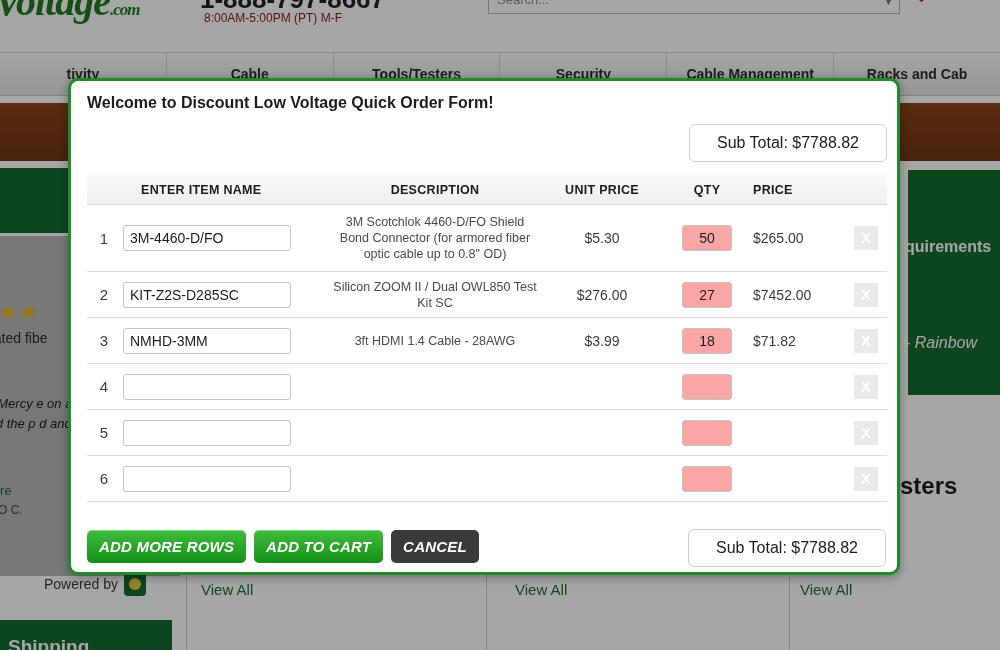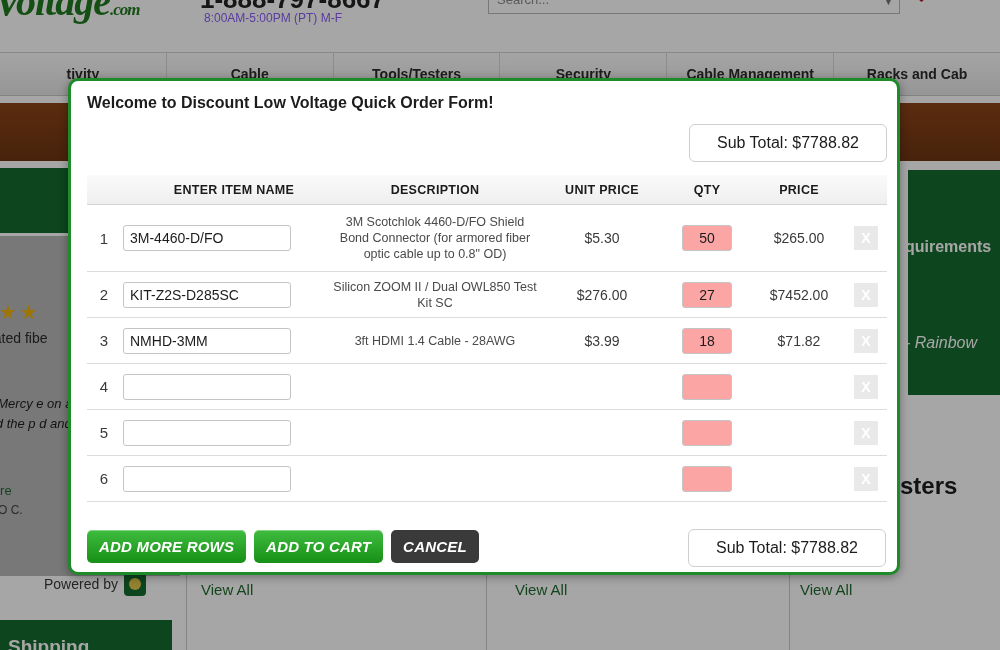--- a/index.html
+++ b/index.html
@@ -38,21 +38,21 @@
   .bg-logo .dotcom {
     font-size: 17px; color: #1f7a1f;
   }
   .bg-phone {
     position: absolute; left: 200px; top: -16px;
     font-size: 26px; font-weight: bold; color: #222;
     white-space: nowrap;
   }
   .bg-hours {
     position: absolute; left: 204px; top: 11px;
-    font-size: 12px; color: #8b5cf6; white-space: nowrap;
+    font-size: 12px; color: #7f1d1d; white-space: nowrap;
   }
   .bg-search {
     position: absolute; left: 488px; top: -14px;
     width: 412px; height: 28px;
     border: 1px solid #b9b9b9; background: #fff;
     font-size: 13px; color: #8a8a8a;
     padding: 5px 8px;
   }
   .bg-search-caret {
     position: absolute; left: 884px; top: -3px;
@@ -249,24 +249,24 @@
     border-bottom: 1px solid #d5d5d5;
     min-height: 30px;
     font-size: 12.5px; font-weight: bold; color: #1b1b1b;
     letter-spacing: 0.3px;
   }
   .c-num   { width: 34px; text-align: center; font-size: 15px; color: #3a3a3a; flex: none; }
   .c-name  { width: 206px; flex: none; padding-left: 2px; }
   .c-desc  { width: 216px; flex: none; text-align: center; font-size: 12.5px; color: #4a4a4a; line-height: 16px; padding: 4px 6px; }
   .c-unit  { width: 118px; flex: none; text-align: center; font-size: 14px; color: #3a3a3a; }
   .c-qty   { width: 92px; flex: none; text-align: center; }
-  .c-price { width: 92px; flex: none; text-align: center; font-size: 14px; color: #3a3a3a; }
+  .c-price { width: 92px; flex: none; text-align: left; font-size: 14px; color: #3a3a3a; }
   .c-del   { width: 42px; flex: none; text-align: center; }
 
-  .othead .c-name  { text-align: center; padding-left: 20px; }
+  .othead .c-name  { text-align: left; padding-left: 20px; }
   .othead .c-desc  { text-align: center; font-size: 12.5px; color: #1b1b1b; }
   .othead .c-unit,
   .othead .c-qty,
   .othead .c-price { font-size: 12.5px; color: #1b1b1b; }
 
   .row-body { min-height: 46px; }
   .row-tall { min-height: 67px; }
 
   input.item-input {
     width: 168px; height: 26px;

